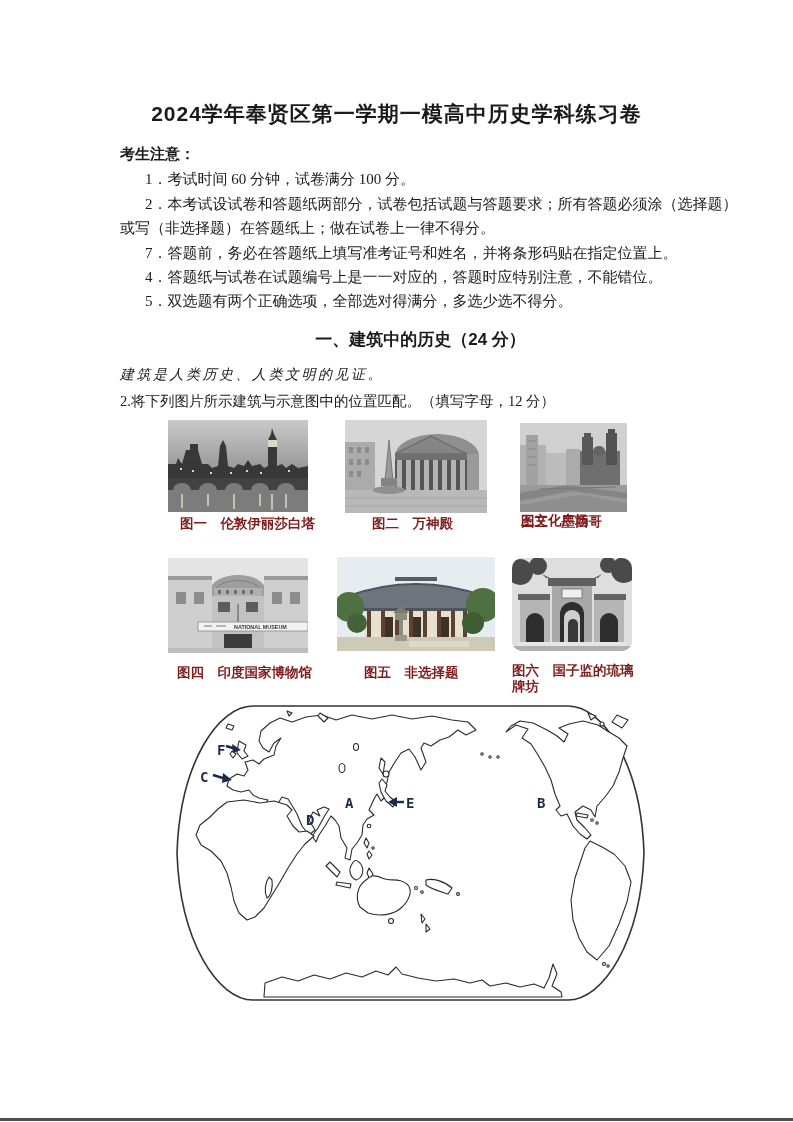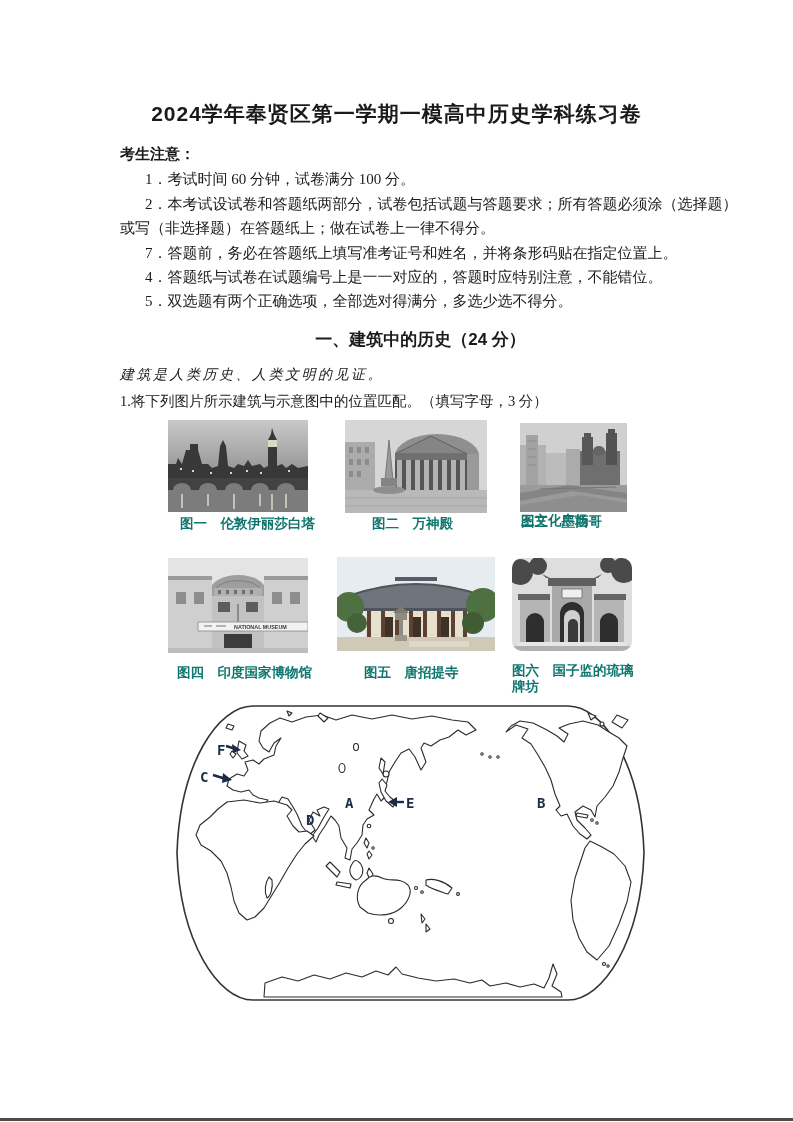--- a/index.html
+++ b/index.html
@@ -12,21 +12,21 @@
          font-family:"Liberation Sans","DejaVu Sans",sans-serif;}
   .nline{font-size:15px;left:145px;}
   .nline.flush{left:120px;}
   .sec-heading{top:328px;left:0;width:793px;text-align:center;font-size:17px;font-weight:700;
          font-family:"Liberation Sans","DejaVu Sans",sans-serif;padding-left:24px;}
   .intro{top:366px;left:120px;font-size:14px;letter-spacing:2.5px;font-style:italic;}
   .q1{top:392px;left:120px;font-size:14.5px;}
   .photo{position:absolute;overflow:hidden;background:#ddd;}
   .photo svg{display:block;}
   .cap{position:absolute;font-family:"Liberation Sans","DejaVu Sans",sans-serif;
-       font-weight:600;font-size:13.5px;color:#0f766e;line-height:16px;white-space:nowrap;}
+       font-weight:600;font-size:13.5px;color:#7f1d1d;line-height:16px;white-space:nowrap;}
   .mapwrap{position:absolute;left:170px;top:702px;width:478px;height:302px;}
   .rule-bottom{position:absolute;left:0;top:1118px;width:793px;height:3px;background:#4d4d4d;}
   .coast{fill:#ffffff;stroke:#2b2b2b;stroke-width:1.1;stroke-linejoin:round;}
   .mapletter{font-family:"DejaVu Sans Mono","Liberation Mono",monospace;font-weight:700;font-size:14px;}
 </style>
 </head>
 <body>
 
 <div id="page">
 
@@ -35,21 +35,21 @@
   <div class="abs notice-heading">考生注意：</div>
   <div class="abs nline" style="top:170px">1．考试时间 60 分钟，试卷满分 100 分。</div>
   <div class="abs nline" style="top:195px">2．本考试设试卷和答题纸两部分，试卷包括试题与答题要求；所有答题必须涂（选择题）</div>
   <div class="abs nline flush" style="top:219px">或写（非选择题）在答题纸上；做在试卷上一律不得分。</div>
   <div class="abs nline" style="top:244px">7．答题前，务必在答题纸上填写准考证号和姓名，并将条形码贴在指定位置上。</div>
   <div class="abs nline" style="top:268px">4．答题纸与试卷在试题编号上是一一对应的，答题时应特别注意，不能错位。</div>
   <div class="abs nline" style="top:292px">5．双选题有两个正确选项，全部选对得满分，多选少选不得分。</div>
 
   <div class="abs sec-heading">一、建筑中的历史（24 分）</div>
   <div class="abs intro">建筑是人类历史、人类文明的见证。</div>
-  <div class="abs q1">1.将下列图片所示建筑与示意图中的位置匹配。（填写字母，3 分）</div>
+  <div class="abs q1">2.将下列图片所示建筑与示意图中的位置匹配。（填写字母，12 分）</div>
 
   <div class="photo" style="left:168px;top:420px;width:140px;height:92px">
     <svg width="140" height="92" viewBox="0 0 140 92">
       <defs>
         <linearGradient id="lsky" x1="0" y1="0" x2="0" y2="1">
           <stop offset="0" stop-color="#c9c9c9"></stop>
             <stop offset="1" stop-color="#8a8a8a"></stop>
         </linearGradient>
       </defs>
       <rect x="0" y="0" width="140" height="64" fill="url(#lsky)"></rect>
@@ -253,21 +253,21 @@
       <path d="M52,88 L52,60 A8 8 0 0 1 68,60 L68,88 Z" fill="#cfcfcf"></path>
       <path d="M56,88 L56,66 A5 5 0 0 1 66,66 L66,88 Z" fill="#3a3a3a"></path>
       <path d="M14,88 L14,64 A9 9 0 0 1 32,64 L32,88 Z" fill="#2e2e2e"></path>
       <path d="M88,88 L88,64 A9 9 0 0 1 106,64 L106,88 Z" fill="#2e2e2e"></path>
       <rect x="6" y="84" width="108" height="4" fill="#e6e6e6"></rect>
       <rect x="0" y="88" width="120" height="5" fill="#b0b0b0"></rect>
     </svg>
   </div>
 
   <div class="cap" style="left:177px;top:665px">图四　印度国家博物馆</div>
-  <div class="cap" style="left:364px;top:665px">图五　唐招提寺</div>
+  <div class="cap" style="left:364px;top:665px">图五　非选择题</div>
   <div class="cap" style="left:512px;top:663px">图六　国子监的琉璃</div>
   <div class="cap" style="left:512px;top:679px">牌坊</div>
 
   <div class="mapwrap">
     <svg width="478" height="302" viewBox="0 0 478 302">
 
       <path d="M83,4 L398,4 C433,4 471,61 474,151 C471,240 433,298 398,298 L83,298 C48,298 10,240 7,151 C10,61 48,4 83,4 Z" fill="none" stroke="#333" stroke-width="1.6"></path>
       <g class="coast">
 
         <path d="M110,16 L122,20 L136,15 L152,13 L166,18 L182,13 L202,17 L222,13 L242,17 L262,14 L282,18 L298,20 L306,28 L296,33 L288,28 L279,35 L270,38 L261,44 L254,41 L251,46 L256,60 L251,68 L245,55 L239,47 L231,51 L225,60 L219,70 L217,80 L213,88 L217,93 L211,99 L207,92 L204,97 L199,108 L204,113 L197,117 L193,123 L192,133 L187,141 L182,147 L180,158 L175,156 L177,146 L171,136 L169,124 L165,118 L161,114 L155,124 L149,133 L146,140 L142,134 L148,126 L154,115 L159,107 L154,105 L147,108 L150,114 L143,110 L139,118 L145,128 L139,133 L132,124 L127,112 L123,105 L118,97 L112,95 L107,103 L100,107 L97,111 L93,104 L98,98 L89,96 L83,93 L79,88 L71,90 L63,88 L57,84 L59,77 L67,72 L74,74 L78,68 L75,60 L83,58 L89,62 L94,57 L99,55 L104,53 L106,44 L111,36 L104,41 L99,50 L93,46 L89,39 L91,29 L100,21 Z"></path>

